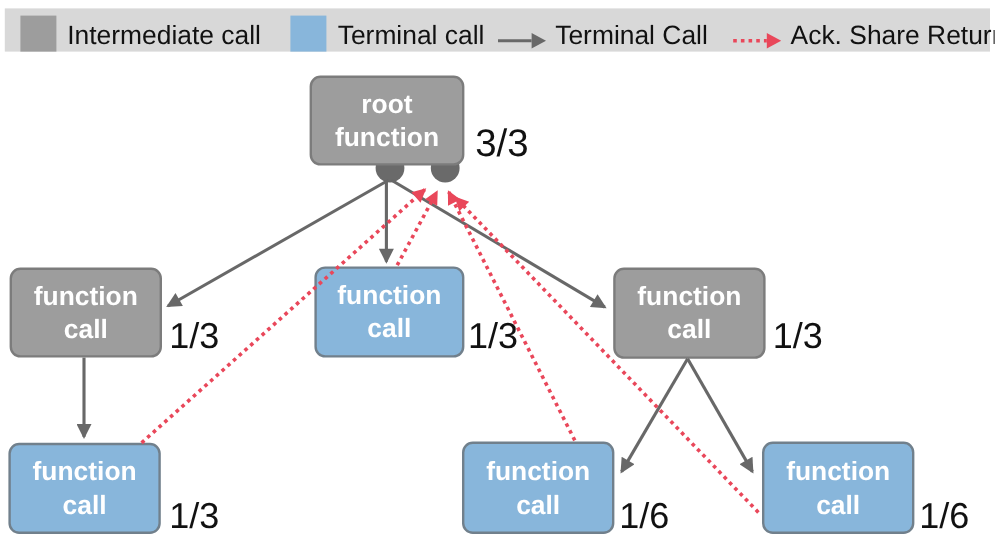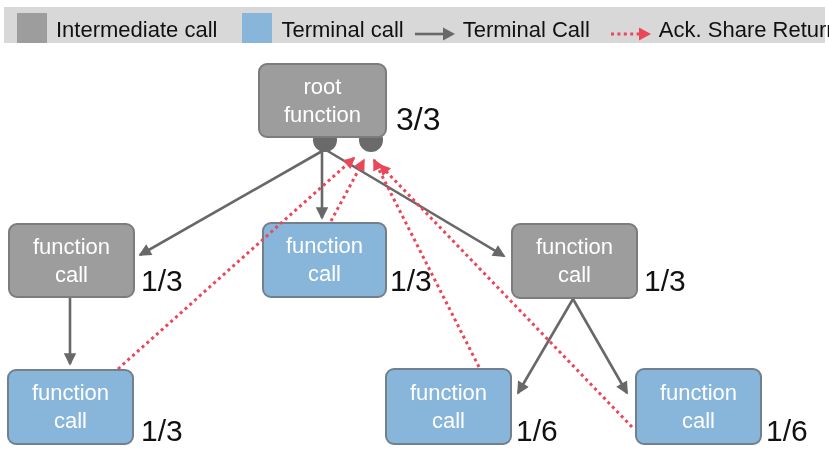--- a/index.html
+++ b/index.html
@@ -17,21 +17,21 @@
   .g-call{margin-left:10px;margin-right:7px;}
   .g-ack{margin-left:20px;margin-right:7px;}
 
   
   .layer{position:absolute;left:0;top:0;width:829px;height:457px;pointer-events:none;}
 
   .node{position:absolute;box-sizing:border-box;border:2px solid;border-radius:9px;
         display:flex;flex-direction:column;align-items:center;justify-content:center;}
   .node.intermediate{background:var(--int-fill,#9d9d9d);border-color:var(--int-border,#7c7c7c);}
   .node.terminal{background:var(--term-fill,#88b6db);border-color:var(--term-border,#71808c);}
-  .nline{color:var(--node-text,#fff);font-size:22px;line-height:28px;text-align:center;}
+  .nline{color:var(--node-text,#fff);font-size:22px;line-height:28px;text-align:center;font-weight:bold;}
 
   .fraction{position:absolute;line-height:1;color:var(--fraction-text,#111);white-space:nowrap;text-align:right;}
 </style>
 </head>
 <body>
 
 <div class="stage">
 
   <div class="legend">
     <span class="swatch sw-int"></span>

